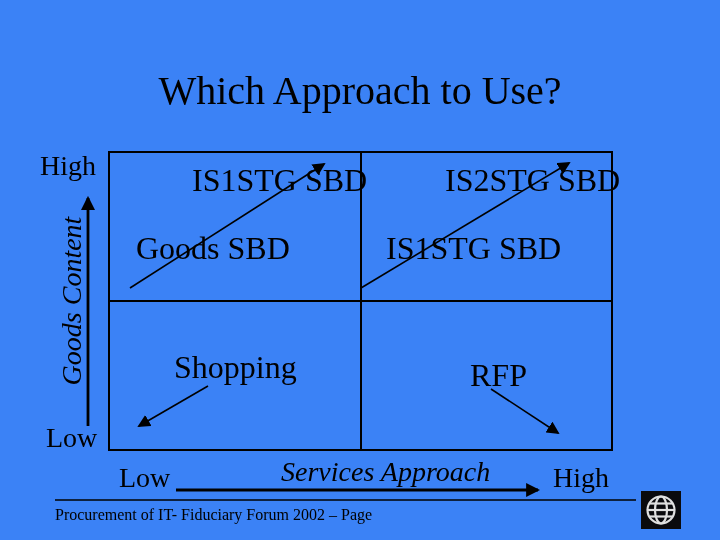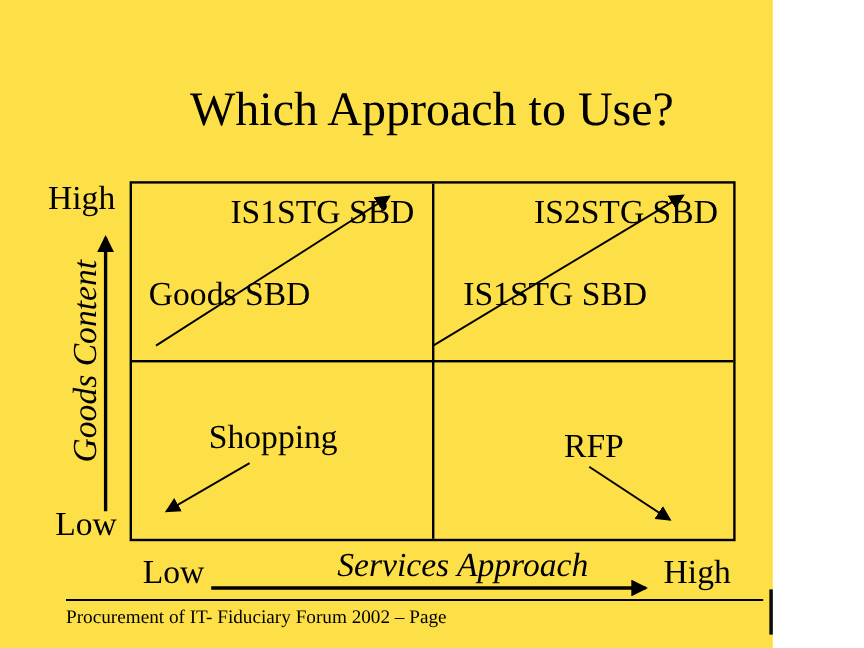--- a/index.html
+++ b/index.html
@@ -1,30 +1,30 @@
 <!DOCTYPE html>
 <html><head>
 <meta charset="utf-8">
 <style>
   html,body{margin:0;padding:0;background:#fff;}
   .slide{
     position:relative;
-    width:644px;height:540px;
-    background:#fde047;
+    width:720px;height:540px;
+    background:#3b82f6;
     font-family:"Liberation Serif","DejaVu Serif",serif;
     color:#000;
     overflow:hidden;
   }
   .abs{position:absolute;line-height:1;white-space:nowrap;}
   .title{
     left:0;top:71px;width:720px;
     text-align:center;
     font-size:40px;font-weight:400;
   }
-  .qlabel{font-size:28px;}
+  .qlabel{font-size:32px;}
   .axis-end{font-size:28px;text-align:right;}
   .axis-name{font-size:28px;font-style:italic;}
   .y-axis-name{
     left:72px;top:301px;
     transform:translate(-50%,-50%) rotate(-90deg);
     transform-origin:center center;
   }
   .grid{
     position:absolute;left:108px;top:151px;
     width:501px;height:296px;
@@ -67,21 +67,21 @@
 
     <line x1="130" y1="288" x2="324" y2="164" stroke="#000" stroke-width="1.6" marker-end="url(#ah)"></line>
     <line x1="361" y1="288" x2="569" y2="163" stroke="#000" stroke-width="1.6" marker-end="url(#ah)"></line>
     <line x1="208" y1="386" x2="139" y2="426" stroke="#000" stroke-width="1.6" marker-end="url(#ah)"></line>
     <line x1="491" y1="389" x2="558" y2="433" stroke="#000" stroke-width="1.6" marker-end="url(#ah)"></line>
 
     <line x1="55" y1="500" x2="636" y2="500" stroke="#000" stroke-width="1.5"></line>
   </svg>
 
   <div class="abs qlabel" style="left:192px;top:164px;">IS1STG SBD</div>
-  <div class="abs qlabel" style="left:124px;top:232px;font-family:Liberation Serif, serif;">Goods SBD</div>
+  <div class="abs qlabel" style="left:136px;top:232px;font-family:Liberation Serif, serif;">Goods SBD</div>
   <div class="abs qlabel" style="left:445px;top:164px;">IS2STG SBD</div>
   <div class="abs qlabel" style="left:386px;top:232px;">IS1STG SBD</div>
   <div class="abs qlabel" style="left:174px;top:351px;">Shopping</div>
   <div class="abs qlabel" style="left:460px;top:359px;margin-left:10px;">RFP</div>
 
   <div class="abs axis-end" style="left:40px;top:152px;">High</div>
   <div class="abs axis-name y-axis-name">Goods Content</div>
   <div class="abs axis-end" style="left:46px;top:424px;">Low</div>
 
   <div class="abs axis-end" style="left:119px;top:464px;">Low</div>

